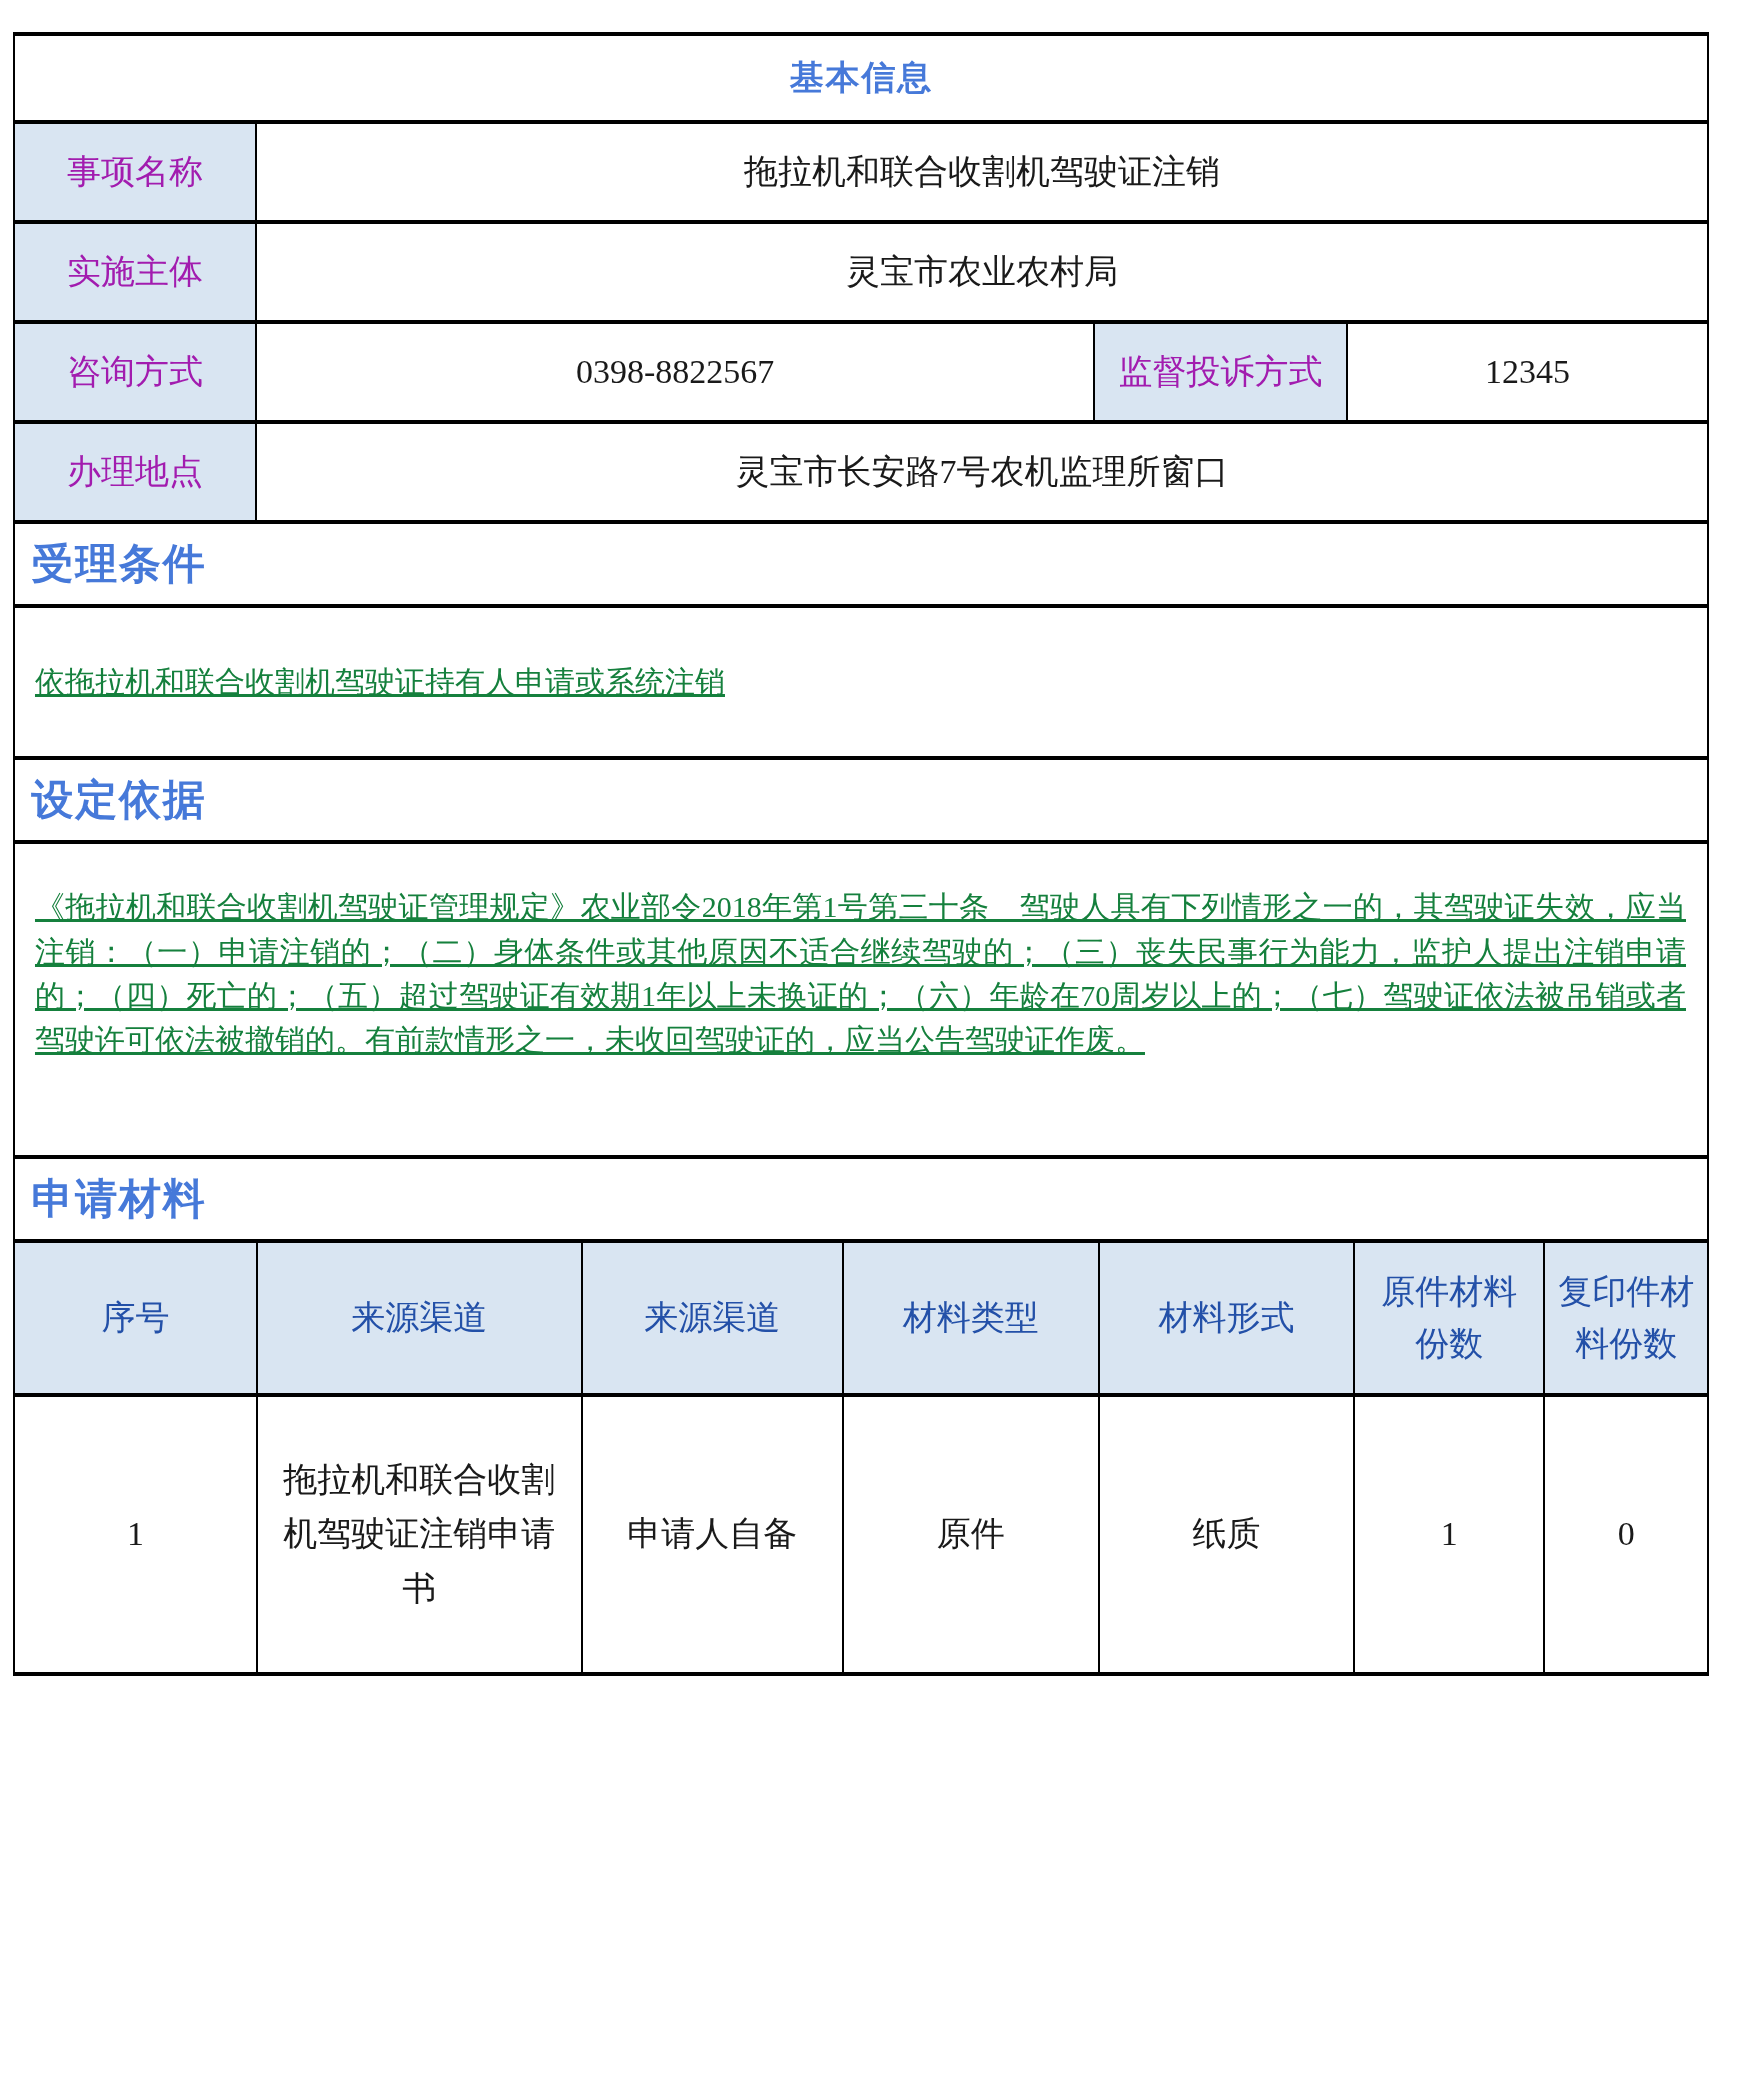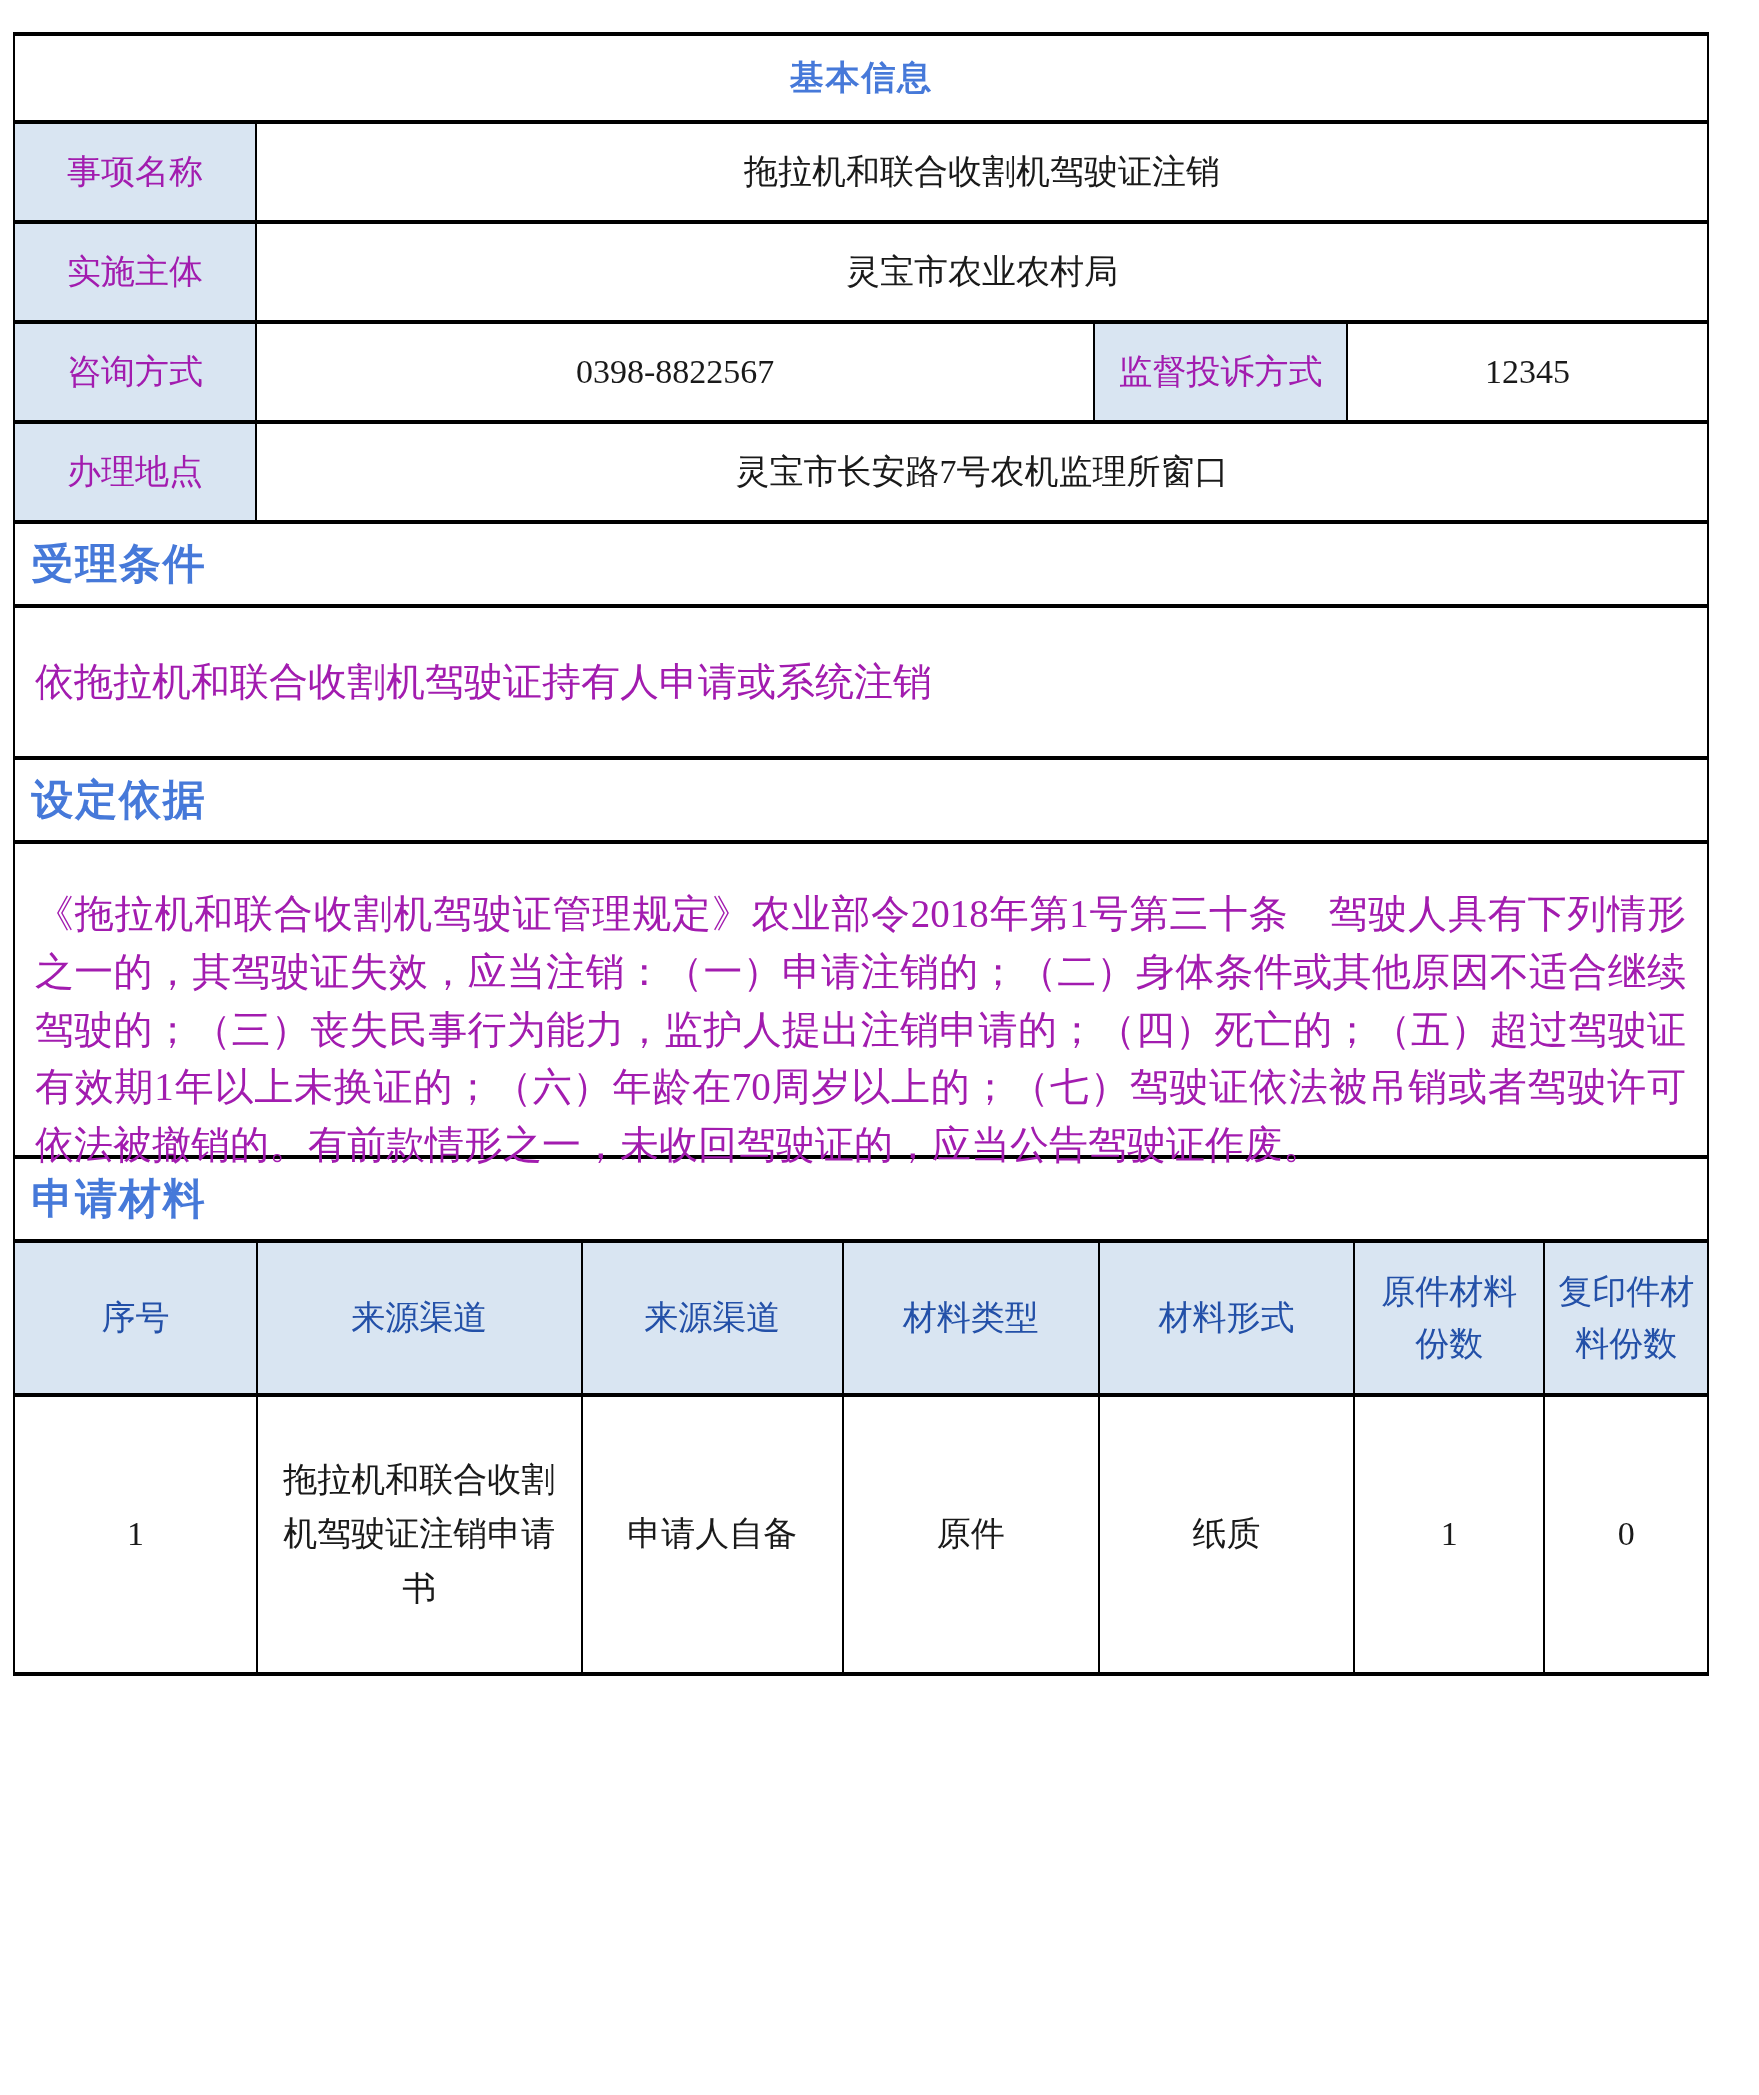--- a/index.html
+++ b/index.html
@@ -31,21 +31,21 @@
   td.sec-title-cell { padding-left:16px; height:77px; background:#fff; }
   .sec-title { display:flex; align-items:center; padding-left:16px; height:89px; }
 
   
   .label-cell { background:#D9E5F2; color:#a21caf; }
   .row-h { height:100px; }
   .row-hours { height:114px; }
   .hours-line { line-height:1.55; }
 
   
-  .sec-body { font-size:39px; color:#a21caf; }
+  .sec-body { font-size:30px; color:#15803d;text-decoration:underline; }
   .sec-body.vcenter { display:flex; align-items:center; padding:0 19.6px; height:156px; }
   .sec-body.vtop { padding:41px 21.4px 0 19.6px; height:319px; box-sizing:border-box;
                    line-height:1.48; text-align:justify; }
 
   
   .mhead { background:#D9E5F2; color:#2350A8; height:143px; line-height:1.55; padding:3.6px 5.3px; }
   .mdata { height:267px; line-height:1.6; }
 </style>
 </head>
 <body>

